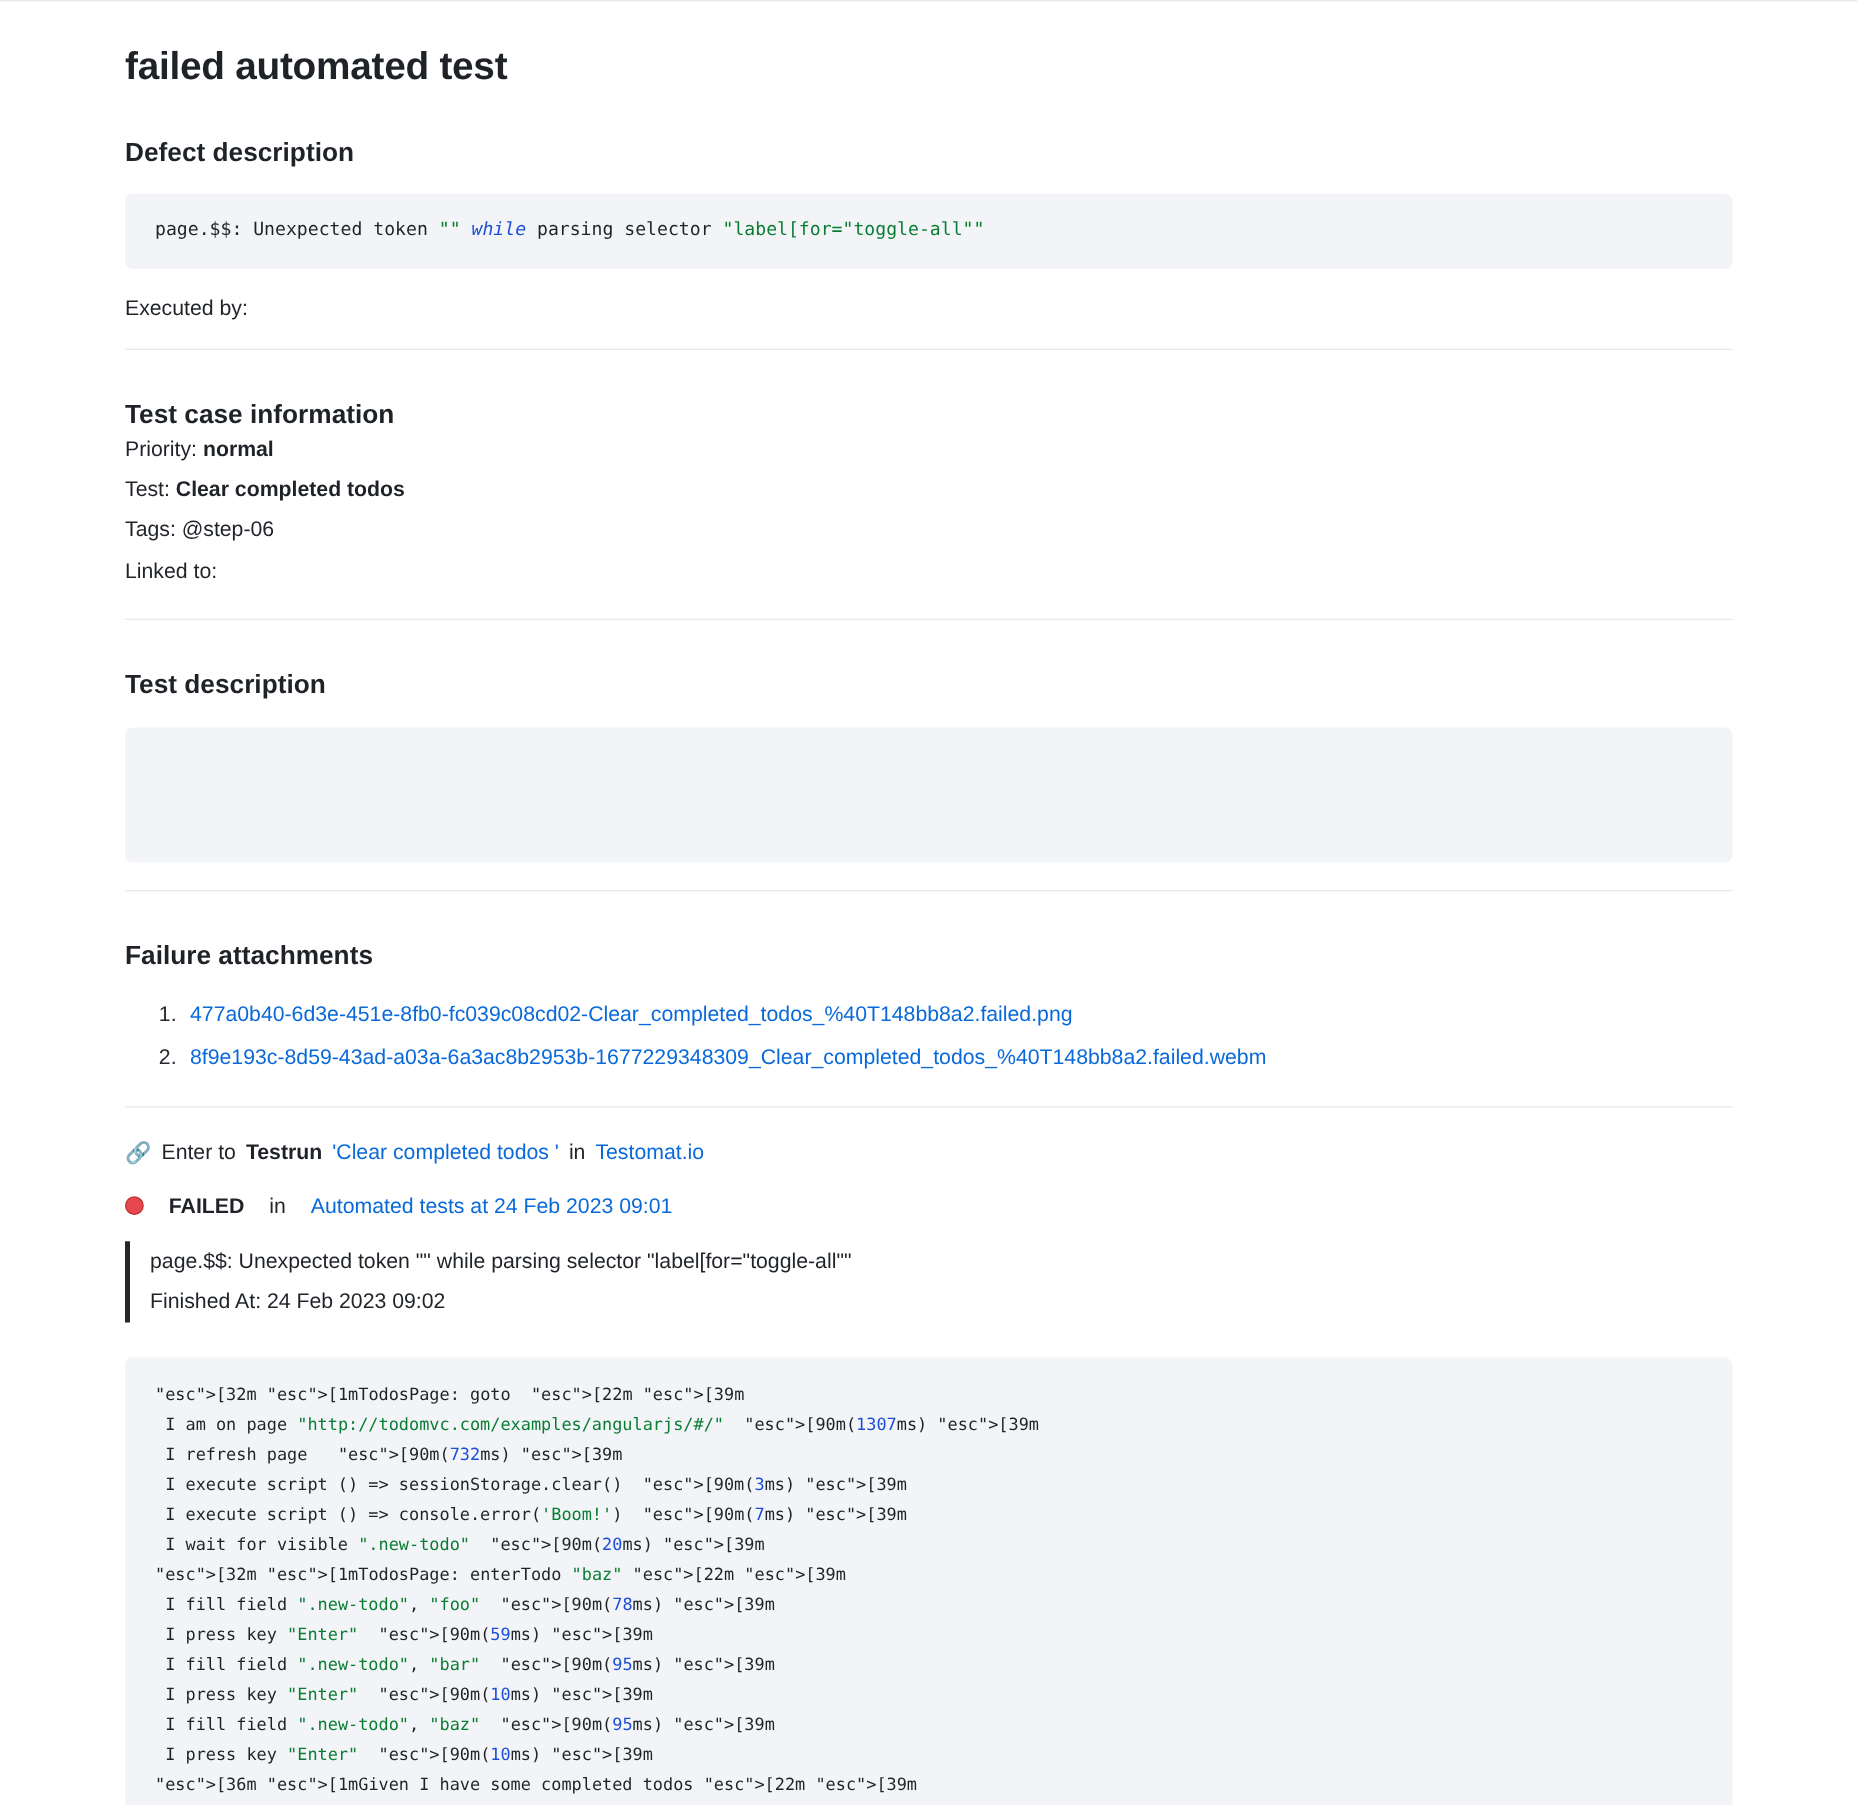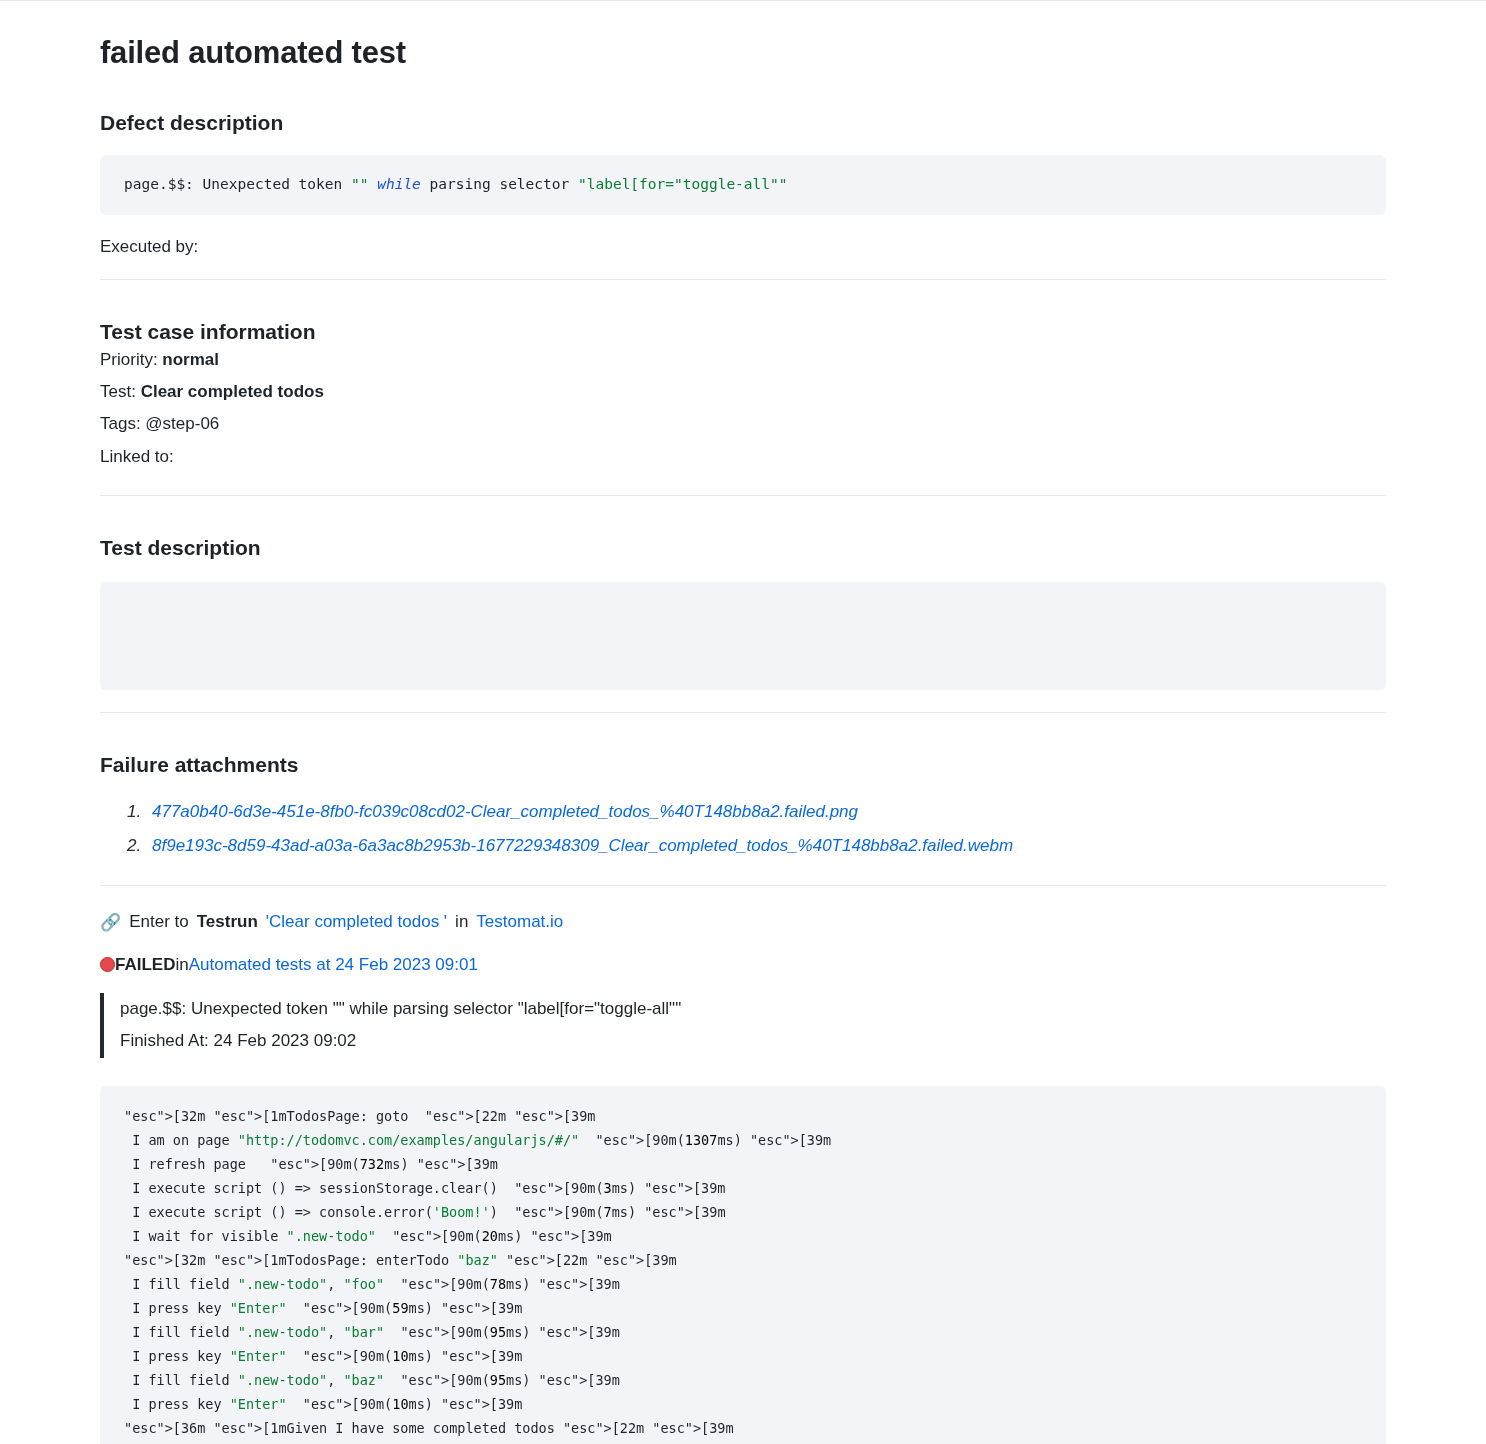--- a/index.html
+++ b/index.html
@@ -72,41 +72,41 @@
     border-radius: 6px;
     height: 108px;
     margin-top: 22px;
   }
   ol.attachments {
     margin: 18px 0 0 0;
     padding-left: 46px;
     font-size: 17px;
     line-height: 2;
   }
-  ol.attachments li { padding-left: 6px; font-style: italic; }
+  ol.attachments li { padding-left: 6px; }
   a {
     color: #0969da;
     text-decoration: none;
   }
   .linked-row {
     font-size: 17px;
     margin-top: 26px;
     display: flex;
     align-items: center;
     gap: 8px;
     color: #1f2328;
   }
   .linked-row b { font-weight: 700; }
   .paperclip { font-size: 17px; }
   .failed-row {
     font-size: 17px;
     margin-top: 22px;
     display: flex;
     align-items: center;
-    gap: 0;
+    gap: 20px;
     color: #1f2328;
   }
   .red-dot {
     display: inline-block;
     width: 15px; height: 15px;
     border-radius: 50%;
     background: #e5484d;
     border: 1px solid #c2282d;
   }
   .failed-label { font-weight: 700; }
@@ -124,21 +124,21 @@
     margin-top: 28px;
     padding: 18px 24px 22px 24px;
     font-family: "DejaVu Sans Mono", monospace;
     font-size: 13.5px;
     line-height: 1.78;
     color: #1f2328;
     white-space: pre;
     overflow-x: auto;
   }
   .lg-str { color: #0a7d33; }
-  .lg-num { color: #000000; }
+  .lg-num { color: #1d4ed8; }
 </style>
 </head>
 <body>
 
 <div class="top-rule"></div>
 
 <div class="page">
 
   <h1 class="title">failed automated test</h1>
 

